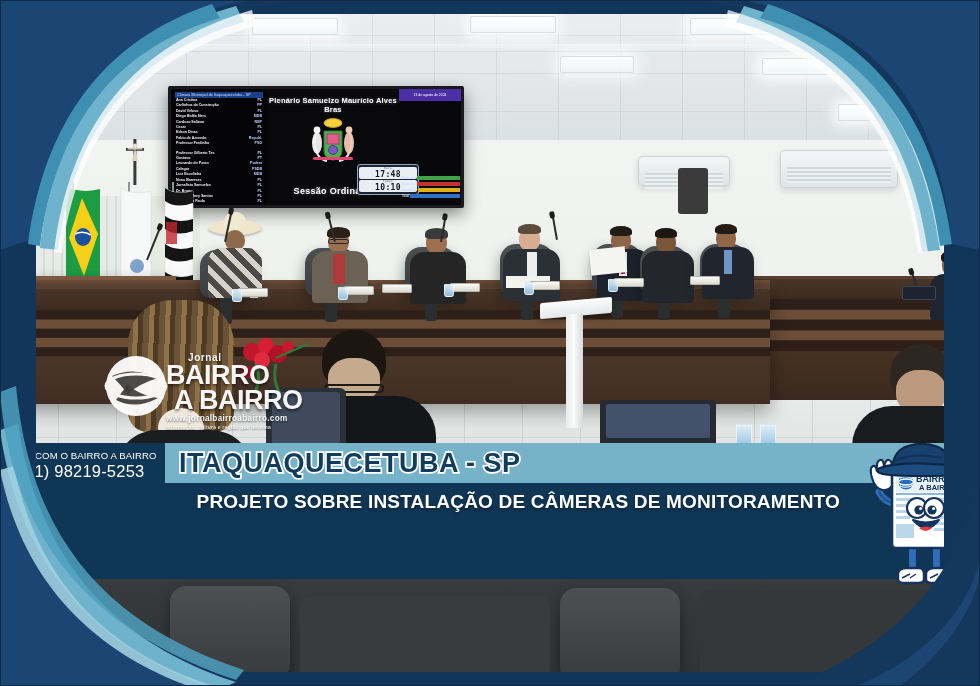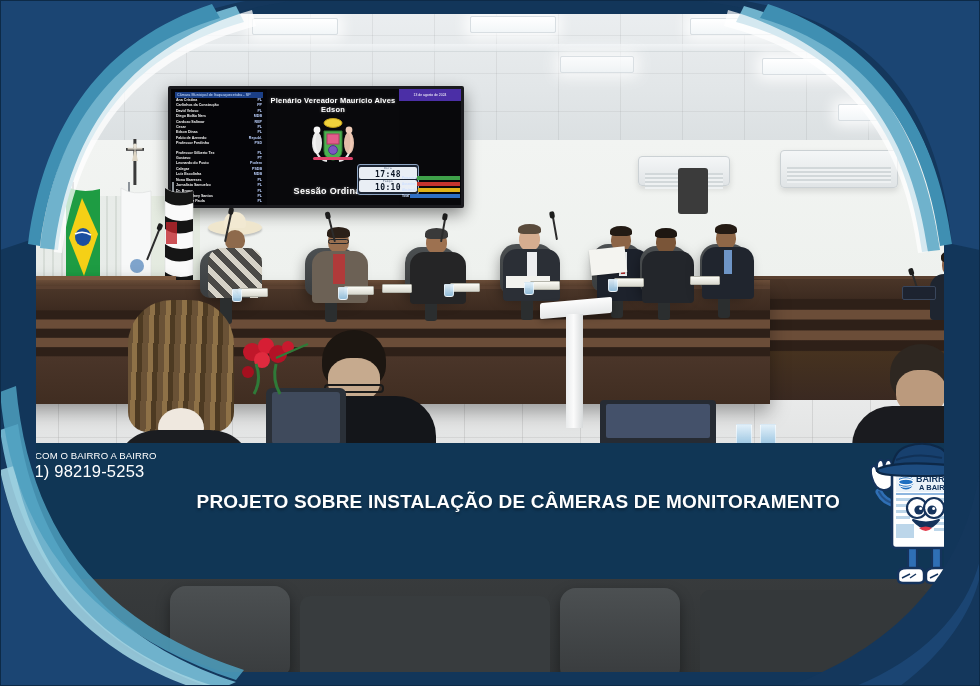--- a/index.html
+++ b/index.html
@@ -401,21 +401,21 @@
               <span>Carlos Sidney Santos</span>
               <span class="pty">PL</span>
             </div>
             <div class="namerow">
               <span>Simone de Paula</span>
               <span class="pty">PL</span>
             </div>
           </div>
       </div>
       <div class="tv-mid">
-        <div class="t1">Plenário Vereador Maurício Alves Edson</div>
+        <div class="t1">Plenário Samuelzo Maurício Alves Bras</div>
         <svg class="tv-brasao" viewBox="0 0 62 58">
           <ellipse cx="31" cy="10" rx="9" ry="4.4" fill="#f2d33c" stroke="#caa61c"></ellipse>
           <path d="M22 18 h18 v20 a9 9 0 0 1 -9 9 a9 9 0 0 1 -9 -9 z" fill="#4caf50" stroke="#2e7d32"></path>
           <rect x="25" y="21" width="12" height="10" fill="#e25c8a" stroke="#b03a66"></rect>
           <circle cx="31" cy="37" r="4.4" fill="#7e57c2" stroke="#4e348a"></circle>
           <path d="M14 20 q-4 12 2 22 q3 5 9 6" fill="none" stroke="#e8e8e8" stroke-width="2.2"></path>
           <path d="M48 20 q4 12 -2 22 q-3 5 -9 6" fill="none" stroke="#e8e8e8" stroke-width="2.2"></path>
           <ellipse cx="15" cy="30" rx="5" ry="11" fill="#f2f2f2" opacity=".95"></ellipse>
           <ellipse cx="47" cy="30" rx="5" ry="11" fill="#efc7b2" opacity=".95"></ellipse>
           <circle cx="15" cy="17" r="3.4" fill="#f7f7f7"></circle>
@@ -662,27 +662,45 @@
     <div style="position:absolute;left:600px;top:400px;width:116px;height:48px;background:#262b33;border-radius:4px;"></div>
     <div style="position:absolute;left:606px;top:404px;width:104px;height:34px;background:#44516a;border-radius:2px;"></div>
     <div class="glass" style="left:736px;top:424px;width:16px;height:22px;"></div>
     <div class="glass" style="left:760px;top:424px;width:16px;height:22px;"></div>
 
     <div class="chair" style="left:170px;top:586px;width:120px;height:90px;"></div>
     <div class="chair" style="left:560px;top:588px;width:120px;height:90px;"></div>
     <div style="position:absolute;left:300px;top:596px;width:250px;height:90px;background:#383c3e;border-radius:10px;"></div>
     <div style="position:absolute;left:700px;top:590px;width:230px;height:96px;background:#34383a;border-radius:10px;"></div>
 
+    <div class="watermark">
+      <svg class="wm-ball" viewBox="0 0 64 64">
+        <circle cx="32" cy="32" r="30" fill="#ffffff"></circle>
+        <path d="M8 22 q22 -10 46 2 q-20 6 -30 16 q-8 -10 -16 -18 z" fill="#3c3c3c" opacity=".92"></path>
+        <path d="M12 46 q20 10 42 -2 q-22 -4 -30 -14 q-6 8 -12 16 z" fill="#3c3c3c" opacity=".92"></path>
+        <ellipse cx="32" cy="32" rx="30" ry="12" fill="none" stroke="#ffffff" stroke-width="3"></ellipse>
+      </svg>
+      <div class="wm-text">
+        <div class="wm-jornal">Jornal</div>
+        <div class="wm-l1">BAIRRO</div>
+        <div class="wm-l2">A BAIRRO</div>
+        <div class="wm-url">www.jornalbairroabairro.com</div>
+        <div class="wm-url wm-url2">informação, cultura e região que informa</div>
+      </div>
+    </div>
 
   </div>
 
   <div class="banner">
     <div class="contact">
       <div class="c1">FALE COM O BAIRRO A BAIRRO</div>
       <div class="c2">(11) 98219-5253</div>
+    </div>
+    <div class="banner-city">
+      <div class="city-text">ITAQUAQUECETUBA  - SP</div>
     </div>
     <div class="headline">
       <div>PROJETO SOBRE INSTALAÇÃO DE CÂMERAS DE MONITORAMENTO</div>
     </div>
   </div>
 
   <svg class="mascot" viewBox="0 0 116 158">
 
     <rect x="42" y="112" width="9" height="30" rx="4" fill="#2f6fb5" stroke="#15335c" stroke-width="2.2"></rect>
     <rect x="66" y="112" width="9" height="30" rx="4" fill="#2f6fb5" stroke="#15335c" stroke-width="2.2"></rect>

